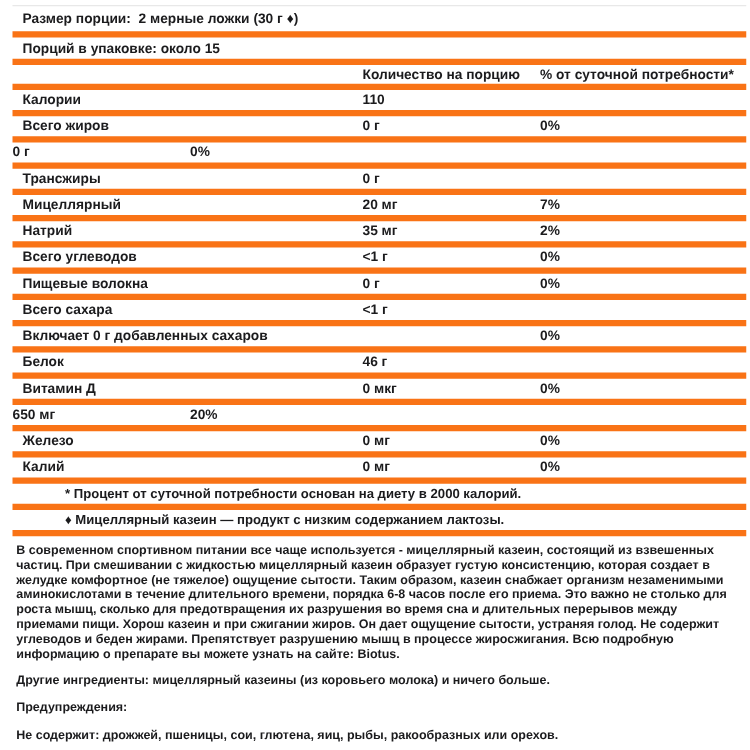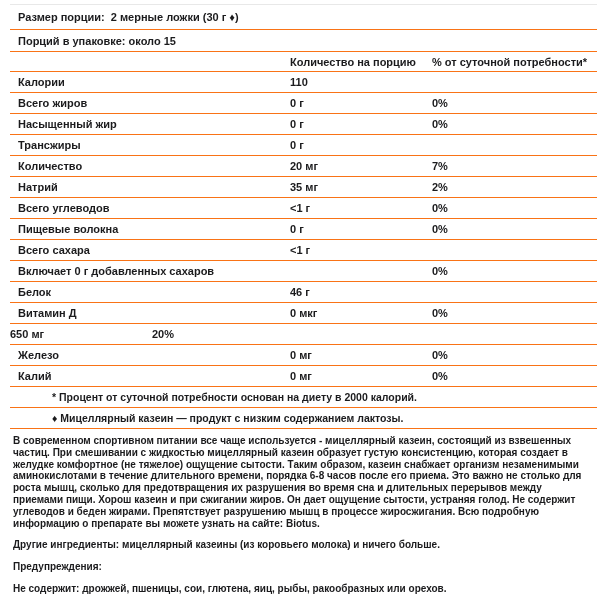--- a/index.html
+++ b/index.html
@@ -13,21 +13,21 @@
   .page { width: 600px; height: 600px; padding-top: 4px; }
 
   
   .ntable {
     margin: 0 3px 0 10px;
     border-top: 1px solid #e8e8e8;
   }
   .t-row {
     display: flex;
     align-items: center;
-    border-bottom: 1px solid #f97316;
+    border-bottom: 5px solid #f97316;
     font-size: 11px;
     font-weight: bold;
     height: 21px;
   }
   .t-row .c-label { flex: 0 0 280px; padding-left: 8px; white-space: pre-wrap; }
   .t-row .c-amount { flex: 0 0 142px; }
   .t-row .c-dv { flex: 1 1 auto; }
   .row-serving { height: 25px; }
   .row-portions { height: 22px; }
   .row-serving .c-label, .row-portions .c-label { flex: 1 1 auto; }
@@ -76,33 +76,32 @@
       <span class="c-dv"></span>
     </div>
 
     <div class="t-row">
       <span class="c-label">Всего жиров</span>
       <span class="c-amount">0 г</span>
       <span class="c-dv">0%</span>
     </div>
 
     <div class="t-row">
-      <span class="c-label">Насыщенный жир</span>
       <span class="c-amount">0 г</span>
       <span class="c-dv">0%</span>
     </div>
 
     <div class="t-row">
       <span class="c-label">Трансжиры</span>
       <span class="c-amount">0 г</span>
       <span class="c-dv"></span>
     </div>
 
     <div class="t-row">
-      <span class="c-label">Количество</span>
+      <span class="c-label">Мицеллярный</span>
       <span class="c-amount">20 мг</span>
       <span class="c-dv">7%</span>
     </div>
 
     <div class="t-row">
       <span class="c-label">Натрий</span>
       <span class="c-amount">35 мг</span>
       <span class="c-dv">2%</span>
     </div>
 

